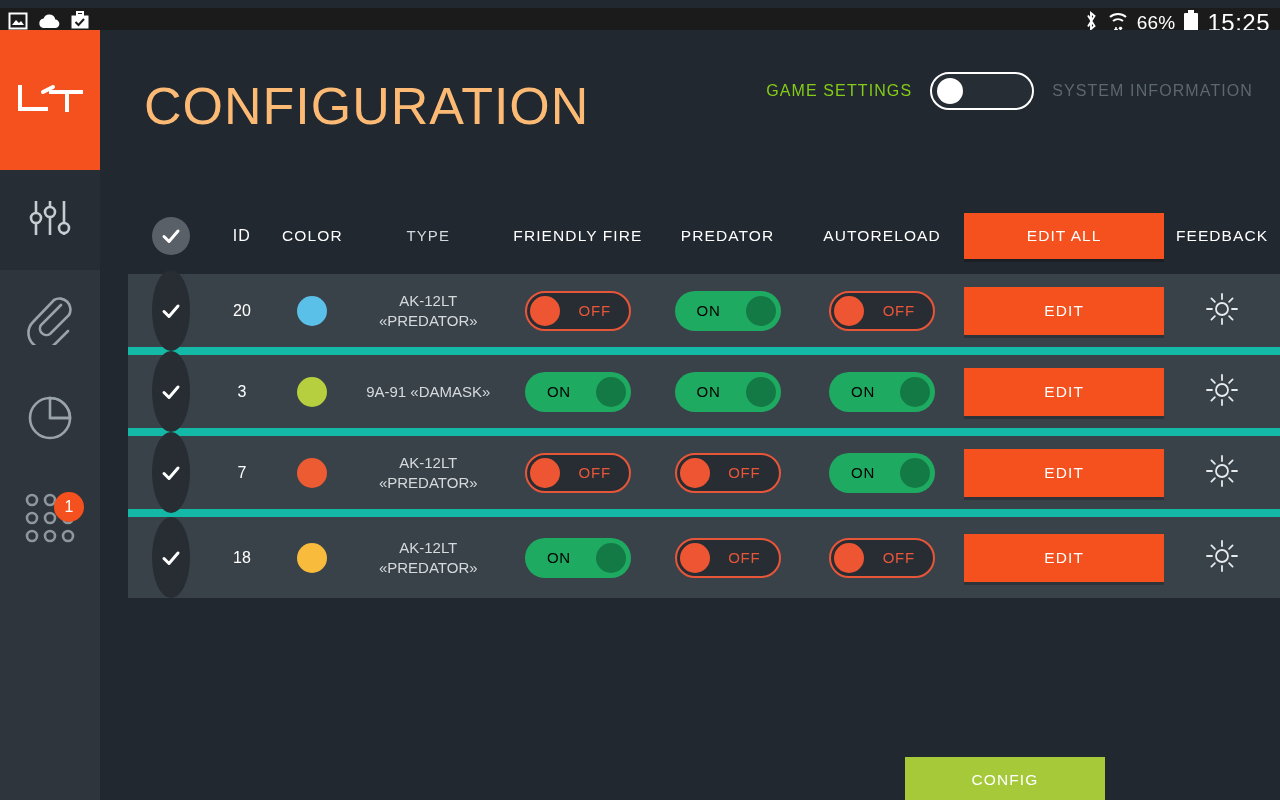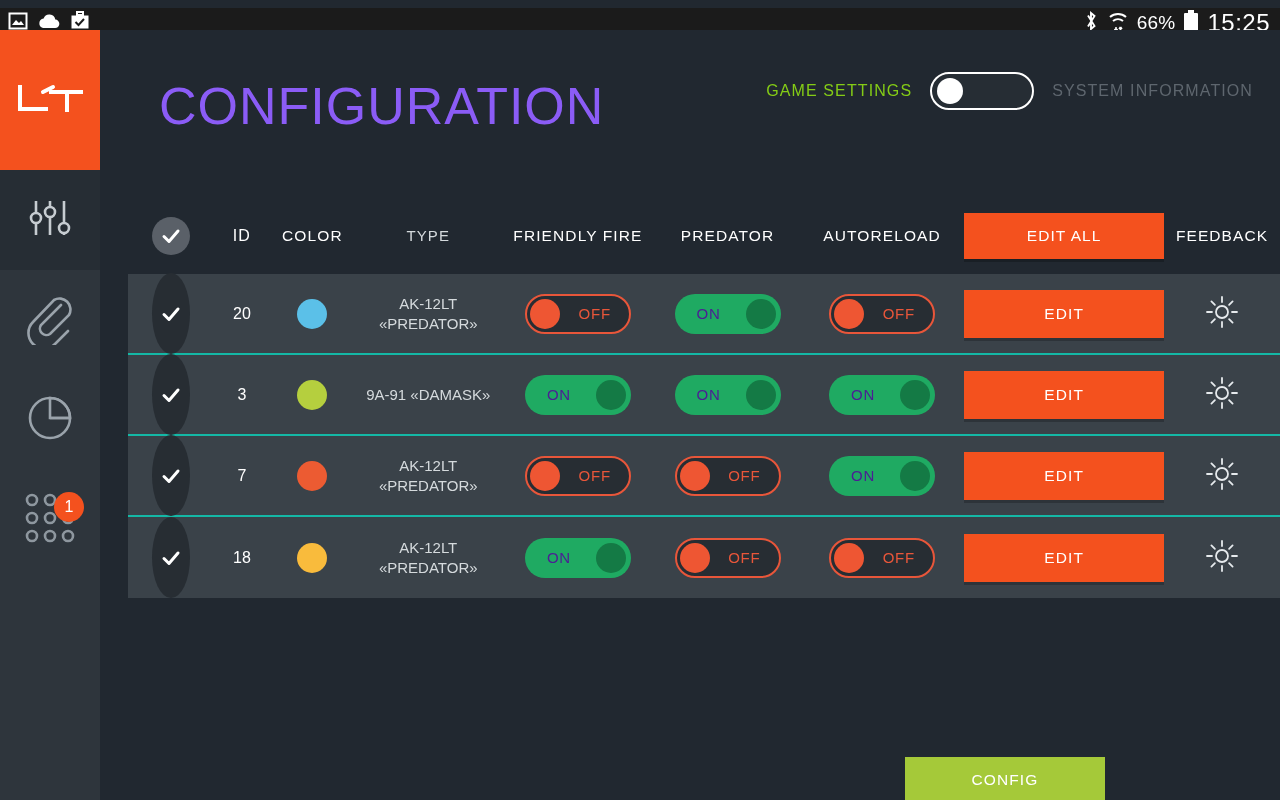--- a/index.html
+++ b/index.html
@@ -55,22 +55,22 @@
     font-size: 16px; display: flex; align-items: center; justify-content: center;
   }
 
   
   .main {
     position: absolute; top: 30px; left: 100px;
     width: 1180px; height: 770px;
     background: #212830;
   }
   .page-title {
-    position: absolute; left: 59px; top: 46px;
-    font-size: 52px; font-weight: 300; color: #8b5cf6;
+    position: absolute; left: 44px; top: 46px;
+    font-size: 52px; font-weight: 300; color: #fdba74;
     letter-spacing: 1px;
   }
 
   
   .modeswitch {
     position: absolute; right: 27px; top: 42px;
     display: flex; align-items: center; gap: 18px;
   }
   .mode-label { font-size: 16px; letter-spacing: 1.1px; }
   .mode-label.on { color: #84cc16; }
@@ -100,21 +100,21 @@
     display: flex; align-items: center; justify-content: center;
   }
   .check-circle.head { background: #5a6068; }
   .check-circle.row  { background: #272d33; }
 
   
   .rows { position: absolute; left: 28px; top: 244px; width: 1152px; }
   .row {
     height: 81px; background: #3a4249;
     display: flex; align-items: center;
-    border-bottom: 2px solid #14b8a6;
+    border-bottom: 8px solid #14b8a6;
   }
   .row:last-child { border-bottom: none; }
 
   
   .c-check { width: 90px;  display:flex; justify-content:center; }
   .c-id    { width: 56px;  text-align:center; color:#fff; font-size:16px; }
   .c-color { width: 90px;  display:flex; justify-content:center; }
   .c-type  { width: 150px; text-align:center; color:#d5dadd; font-size:15px; line-height:20px; }
   .c-ff    { width: 160px; display:flex; justify-content:center; }
   .c-as    { width: 150px; display:flex; justify-content:center; }
@@ -128,21 +128,21 @@
   .pill {
     width: 106px; height: 40px; border-radius: 20px;
     position: relative; display: flex; align-items: center;
   }
   .pill.on { background: #1faa62; justify-content: flex-start; }
   .pill.off {
     background: #272d33; border: 2px solid #e8563a;
     justify-content: flex-end;
   }
   .pill .txt { font-size: 15px; letter-spacing: .8px; }
-  .pill.on .txt  { color: #4c1d95; margin-left: 22px; }
+  .pill.on .txt  { color: #000000; margin-left: 22px; }
   .pill.off .txt { color: #e8563a; margin-right: 18px; }
   .pill .knob { position: absolute; width: 30px; height: 30px; border-radius: 50%; }
   .pill.on .knob  { right: 5px; background: #147a45; }
   .pill.off .knob { left: 3px;  background: #ee5633; }
 
   
   .btn-orange {
     background: #f4511e; color: #ffffff;
     border: none; font-size: 15.5px; letter-spacing: 1.1px;
     display: flex; align-items: center; justify-content: center;

